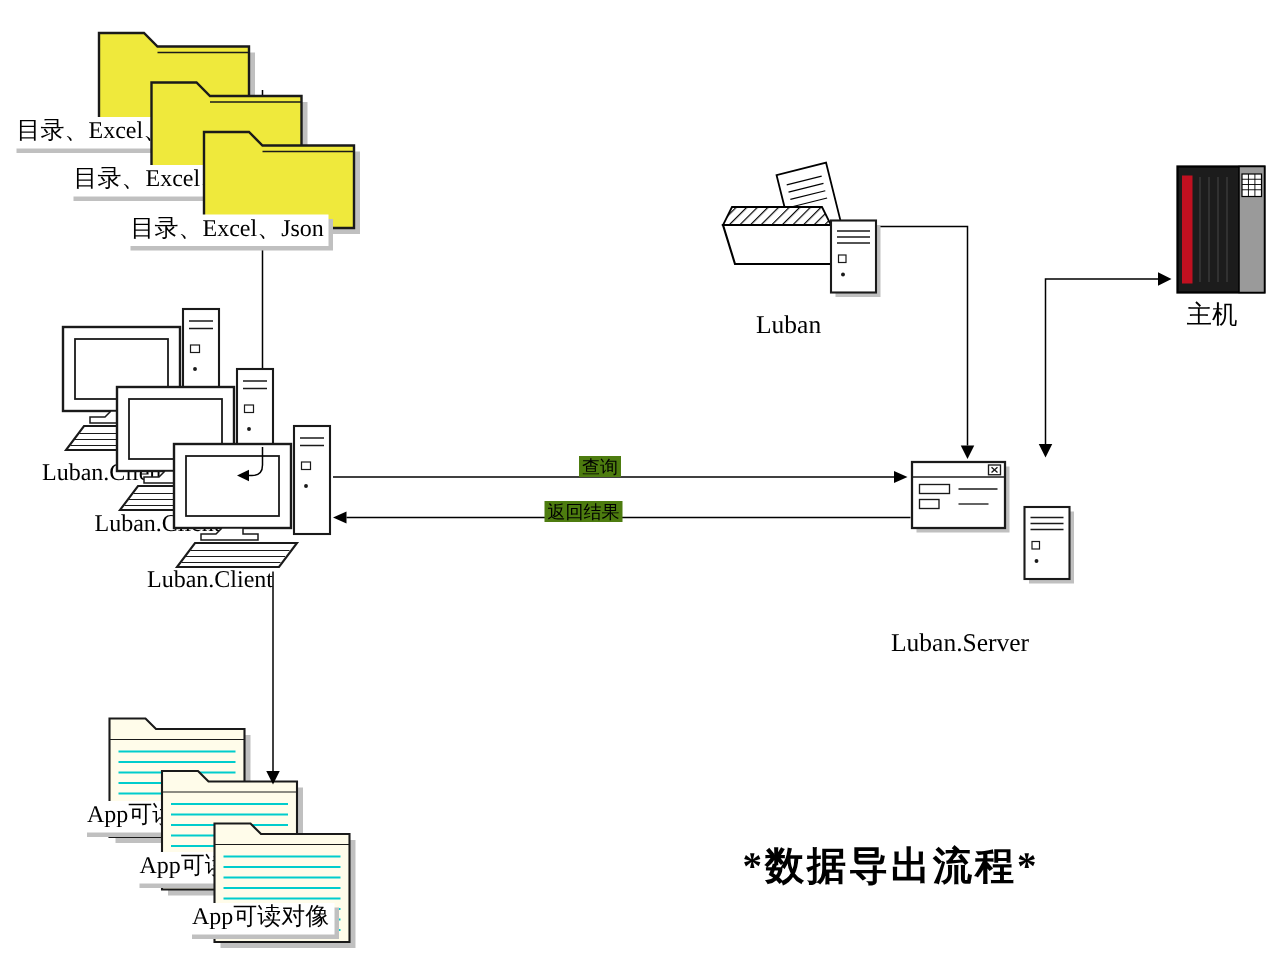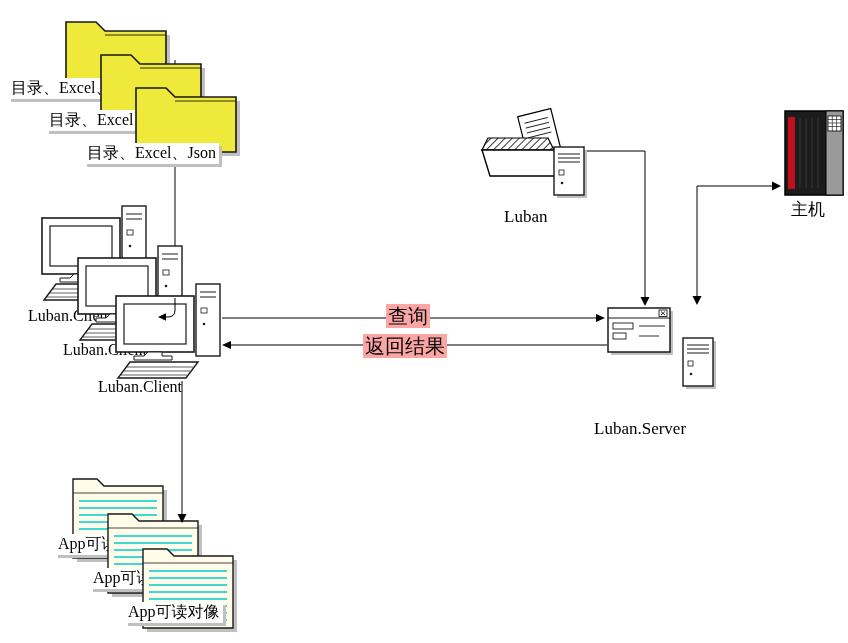--- a/index.html
+++ b/index.html
@@ -15,21 +15,21 @@
     font-size:16px; line-height:1.25;
     background:#fff; padding:0 3px 1px 3px;
     box-shadow:3px 3px 0 var(--c-shadow,#c0c0c0);
   }
   .plain {
     position:absolute; white-space:nowrap;
     font-size:17px; line-height:1.2;
   }
   .edge-label {
     position:absolute; white-space:nowrap;
-    font-size:20px; line-height:1.2; background:#fca5a5; padding:0 2px;
+    font-size:12px; line-height:1.2; background:#4d7c0f; padding:0 2px;
   }
   .diagram-title {
     position:absolute; white-space:nowrap;
     font-size:26px; font-weight:bold; letter-spacing:2px;
   }
 </style>
 </head>
 <body>
 
 <div class="stage">
@@ -220,20 +220,21 @@
   <svg class="icon" style="left:105px;top:498px" width="98" height="100">
       <use href="#sym-note"></use>
     </svg>
   <div class="callout" style="left:90px;top:568px">App可读对像</div>
 
   <svg class="icon" style="left:140px;top:533px" width="98" height="100">
       <use href="#sym-note"></use>
     </svg>
   <div class="callout" style="left:125px;top:602px">App可读对像</div>
 
+  <div class="diagram-title" style="left:495px;top:560px">*数据导出流程*</div>
 
   <svg class="layer" width="848" height="643" style="pointer-events:none">
     <g stroke="var(--c-line,#000)" stroke-width="1" fill="none">
       <path d="M182,381 L182,514"></path>
       <path d="M175,298 L175,310 Q175,317 168,317 L166,317"></path>
     </g>
     <g fill="var(--c-line,#000)" stroke="none">
       <polygon points="182,523 177.5,514 186.5,514"></polygon>
       <polygon points="158,317 166,313.2 166,320.8"></polygon>
     </g>

